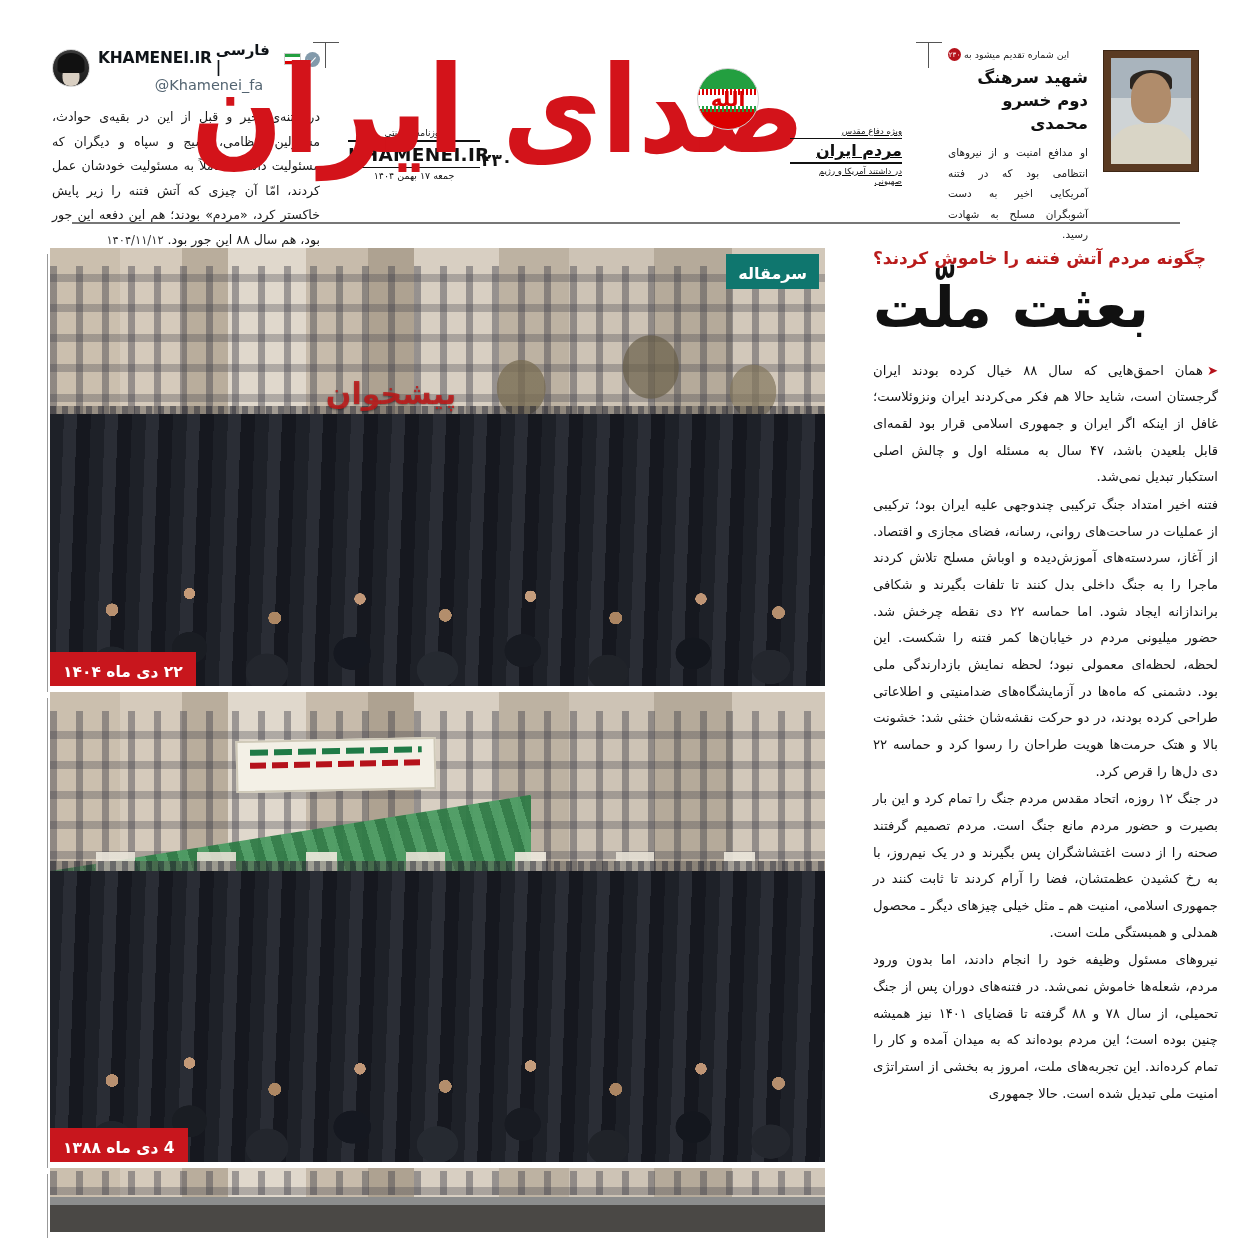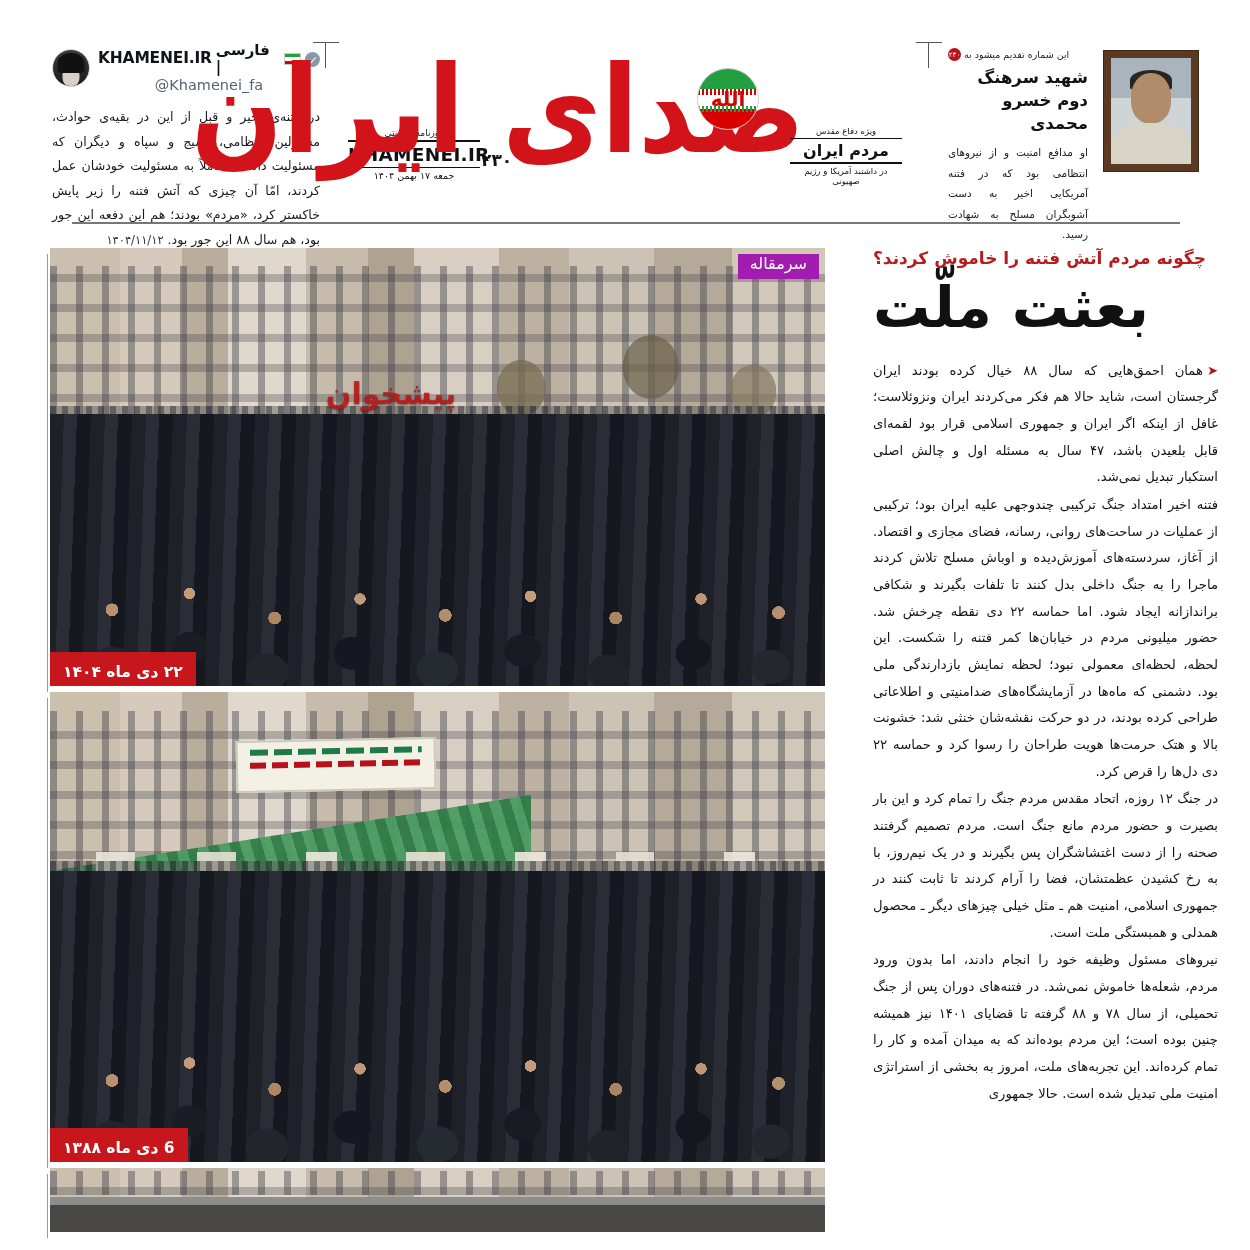--- a/index.html
+++ b/index.html
@@ -94,21 +94,21 @@
     color: #da0000; font-size: 20px; font-weight: bold;
   }
   .flag-circle .kufic-top, .flag-circle .kufic-bot {
     position: absolute; left: 0; width: 100%; height: 6px;
     background: repeating-linear-gradient(90deg, #da0000 0 2px, transparent 2px 4px);
   }
   .flag-circle .kufic-top { top: 32.5%; }
   .flag-circle .kufic-bot { top: 61%; background: repeating-linear-gradient(90deg, #239f40 0 2px, transparent 2px 4px); }
 
   
-  .slogan { position: absolute; left: 790px; top: 126px; width: 112px; text-align: center; direction: rtl; }
+  .slogan { position: absolute; left: 790px; top: 126px; width: 112px; direction: rtl; text-decoration: underline; }
   .slogan .s1 { font-size: 8.5px; color: #111; letter-spacing: 2px; }
   .slogan .s-rule { height: 1.3px; background: #111; margin: 2px 0; }
   .slogan .s2 { font-size: 16px; font-weight: bold; color: #111; letter-spacing: 1px; }
   .slogan .s3 { font-size: 8.5px; color: #111; }
 
   
   .martyr { position: absolute; left: 948px; top: 48px; width: 140px; direction: rtl; text-align: right; }
   .martyr-kicker { font-size: 9.5px; color: #222; display: flex; align-items: center; justify-content: flex-start; gap: 3px; flex-direction: row-reverse; }
   .martyr-badge {
     width: 13px; height: 13px; border-radius: 50%; background: #b5121b; color: #fff;
@@ -257,22 +257,22 @@
     color: rgba(190,25,25,.85); font-size: 30px; font-weight: bold; white-space: nowrap;
     text-shadow: 0 1px 2px rgba(0,0,0,.4);
   }
 
   .date-tag {
     position: absolute; left: 0; bottom: -1px; background: #c8161d; color: #fff;
     font-size: 15.5px; font-weight: bold; padding: 11px 13px 6px; direction: rtl; letter-spacing: .2px;
     z-index: 6;
   }
   .edit-badge {
-    position: absolute; right: 6px; top: 6px; background: #a21caf; color: #fff;
-    font-size: 16px; font-weight: normal; padding: 0 12px 6px; direction: rtl; z-index: 6;
+    position: absolute; right: 6px; top: 6px; background: #0f766e; color: #fff;
+    font-size: 16px; font-weight: bold; padding: 10px 12px 6px; direction: rtl; z-index: 6;
   }
 
   .photo-credit {
     position: absolute; left: 34px; top: 10px; width: 18px; height: 228px;
     writing-mode: vertical-rl; transform: rotate(180deg);
     font-size: 10.5px; color: #222; direction: rtl; letter-spacing: .4px;
     display: flex; align-items: center; gap: 6px;
   }
   .cam-icon {
     width: 10px; height: 9px; border: 1.2px solid #c8161d; border-radius: 2px; position: relative; flex: none;
@@ -415,21 +415,21 @@
           <div class="green-bridge"></div>
           <div class="banner-sign">
             <div class="l"></div>
             <div class="l l2"></div>
           </div>
           <div class="placards"></div>
           <div class="crowd-far"></div>
           <div class="flagA"></div>
           <div class="flagC"></div>
           <div class="crowd"></div>
-          <div class="date-tag">6 دی ماه ۱۳۸۸</div>
+          <div class="date-tag">4 دی ماه ۱۳۸۸</div>
         </div>
       </div>
 
       <div class="photo-frame">
         <div class="ph-rule-l" style="left:22px;"></div>
         <div class="photo photo-3">
           <div class="sky"></div>
           <div class="buildings"></div>
           <div class="windows"></div>
         </div>

